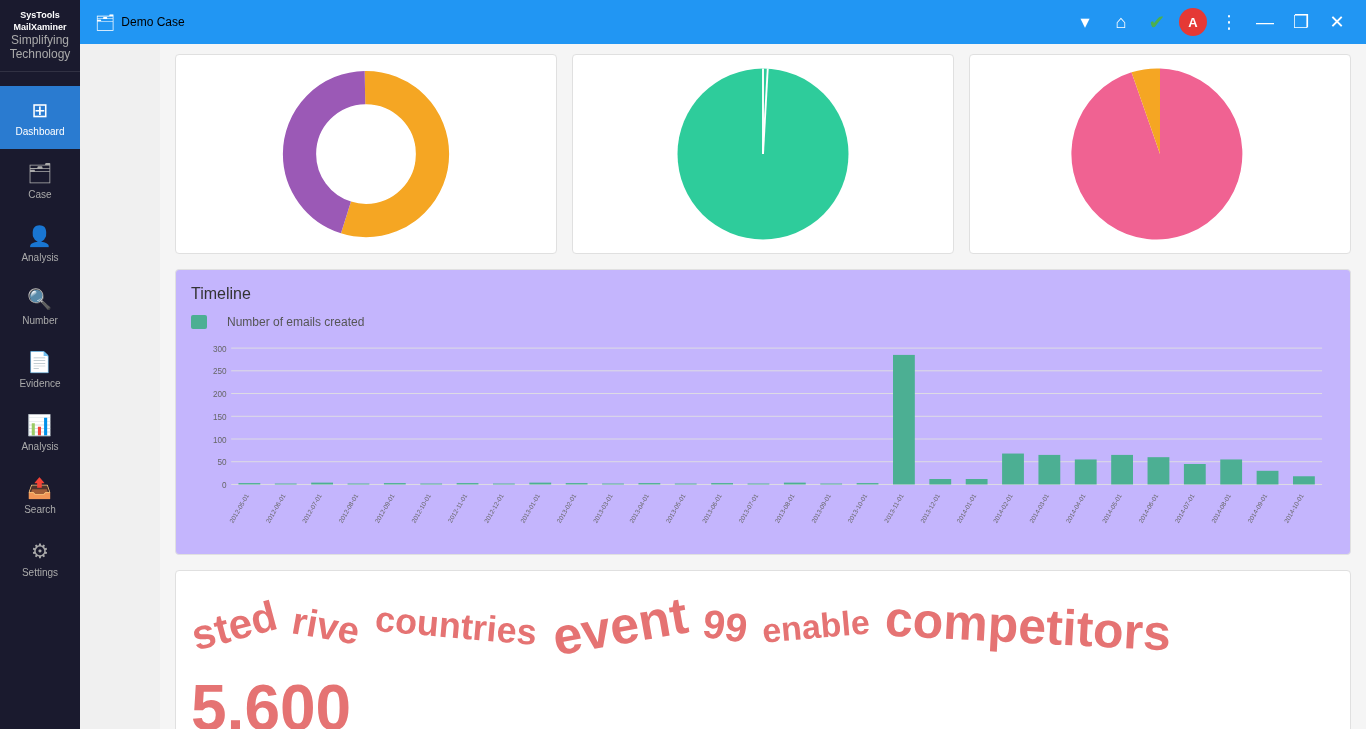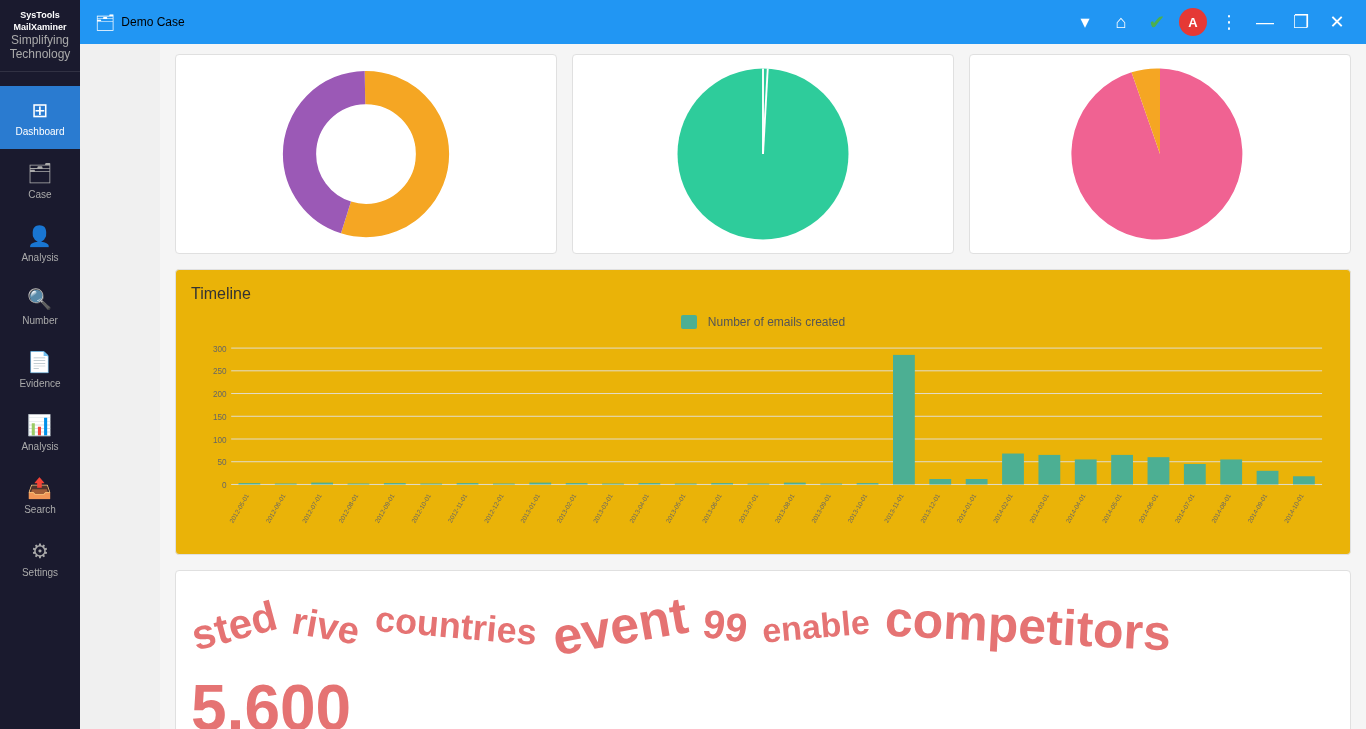--- a/index.html
+++ b/index.html
@@ -86,37 +86,36 @@
       flex: 1;
       height: 200px;
       display: flex;
       align-items: center;
       justify-content: center;
       overflow: hidden;
     }
 
     
     .section-card {
-      background: #eab308;
+      background: #c4b5fd;
       border: 1px solid #e0e0e0;
       border-radius: 4px;
       padding: 15px;
       margin-bottom: 15px;
     }
     .section-title {
       font-size: 16px;
       color: #333;
       margin-bottom: 12px;
       font-weight: normal;
     }
     .chart-legend {
       display: flex;
       align-items: center;
-      justify-content: center;
-      gap: 11px;
+      gap: 20px;
       margin-bottom: 10px;
       font-size: 12px;
       color: #555;
     }
     .legend-box {
       width: 16px;
       height: 14px;
       background: #4CAF93;
       display: inline-block;
       border-radius: 2px;

